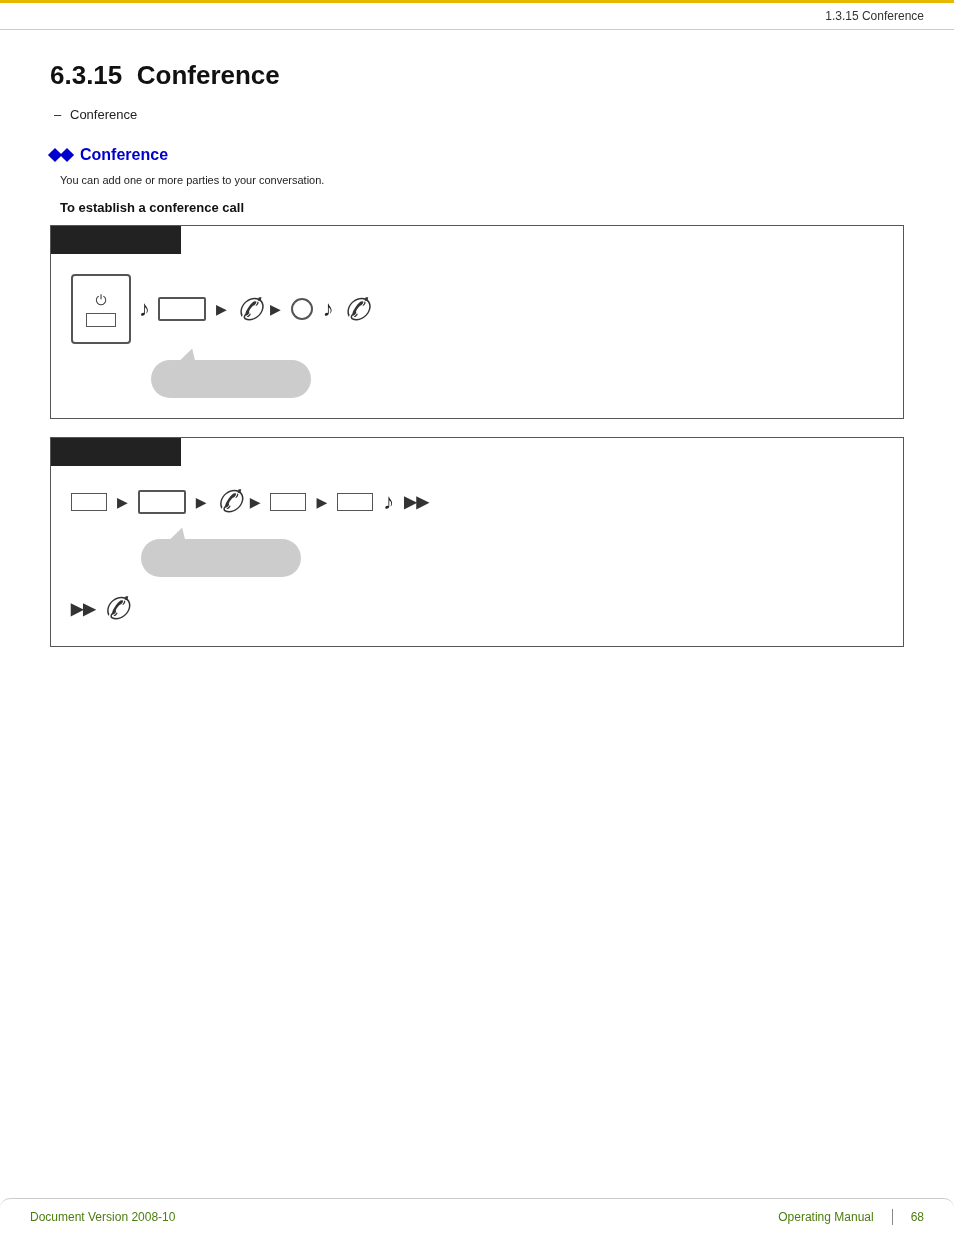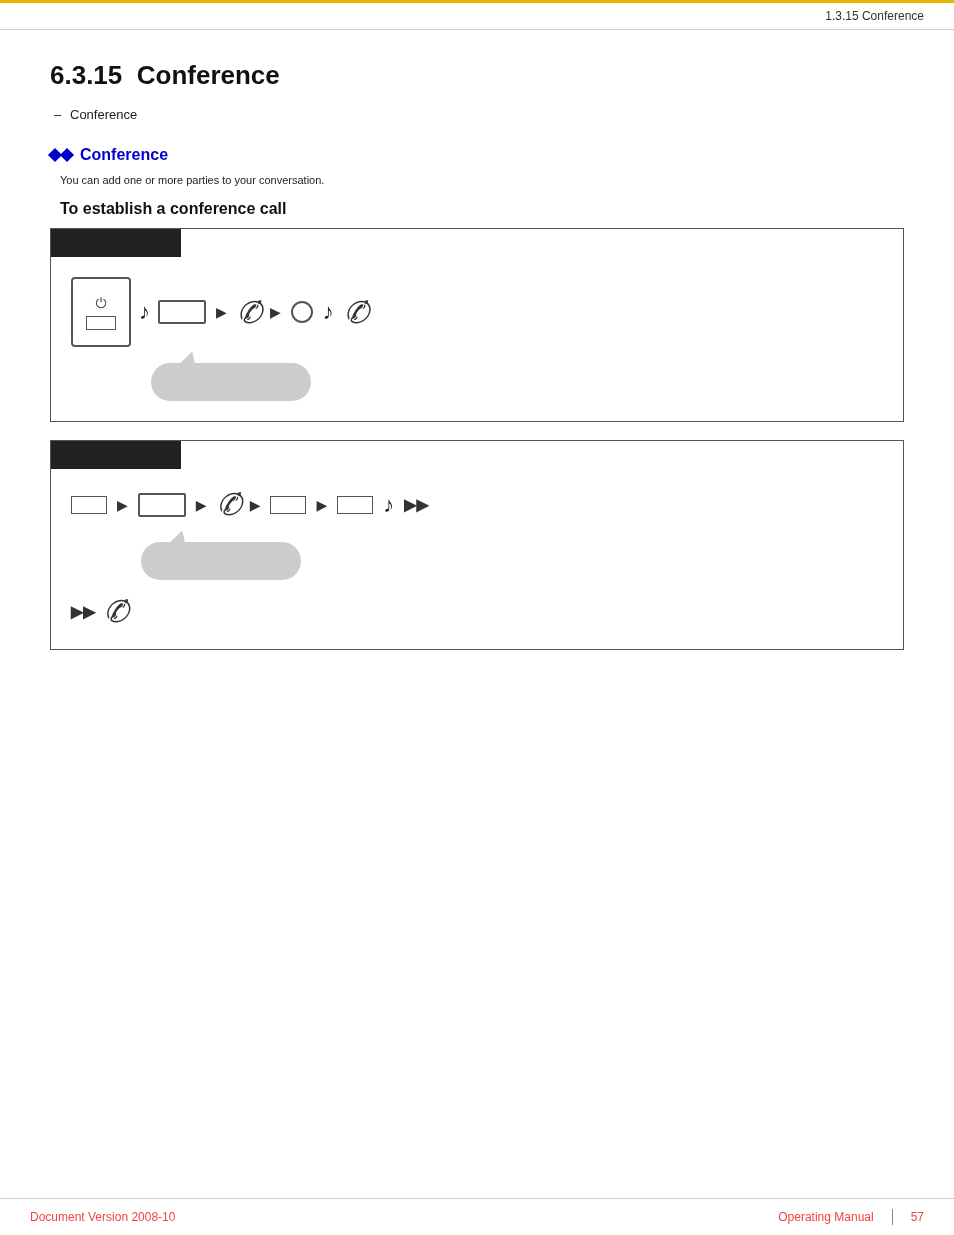--- a/index.html
+++ b/index.html
@@ -80,21 +80,21 @@
     
     .body-text {
       font-size: 11px;
       color: #222;
       margin-bottom: 14px;
       padding-left: 10px;
     }
 
     
     .procedure-title {
-      font-size: 16px;
+      font-size: 13px;
       font-weight: bold;
       color: #111;
       margin-bottom: 10px;
       padding-left: 10px;
     }
 
     
     .diagram-box {
       border: 1px solid #555;
       margin-bottom: 18px;
@@ -206,21 +206,22 @@
       position: absolute;
       bottom: 0;
       left: 0;
       width: 100%;
       border-top: 1px solid #ccc;
       padding: 10px 30px;
       display: flex;
       justify-content: space-between;
       align-items: center;
       font-size: 12px;
-      color: #ef4444;
+      color: #4d7c0f;
+      border-radius: 10px;
     }
     .footer-right {
       display: flex;
       align-items: center;
       gap: 18px;
     }
     .footer-divider {
       width: 1px;
       height: 16px;
       background: #888;
@@ -357,15 +358,15 @@
     </div>
   </div>
 
 </div>
 
 <div class="footer">
   <span>Document Version  2008-10</span>
   <div class="footer-right">
     <span>Operating Manual</span>
     <div class="footer-divider"></div>
-    <span>57</span>
+    <span>68</span>
   </div>
 </div>
 
 </body></html>

